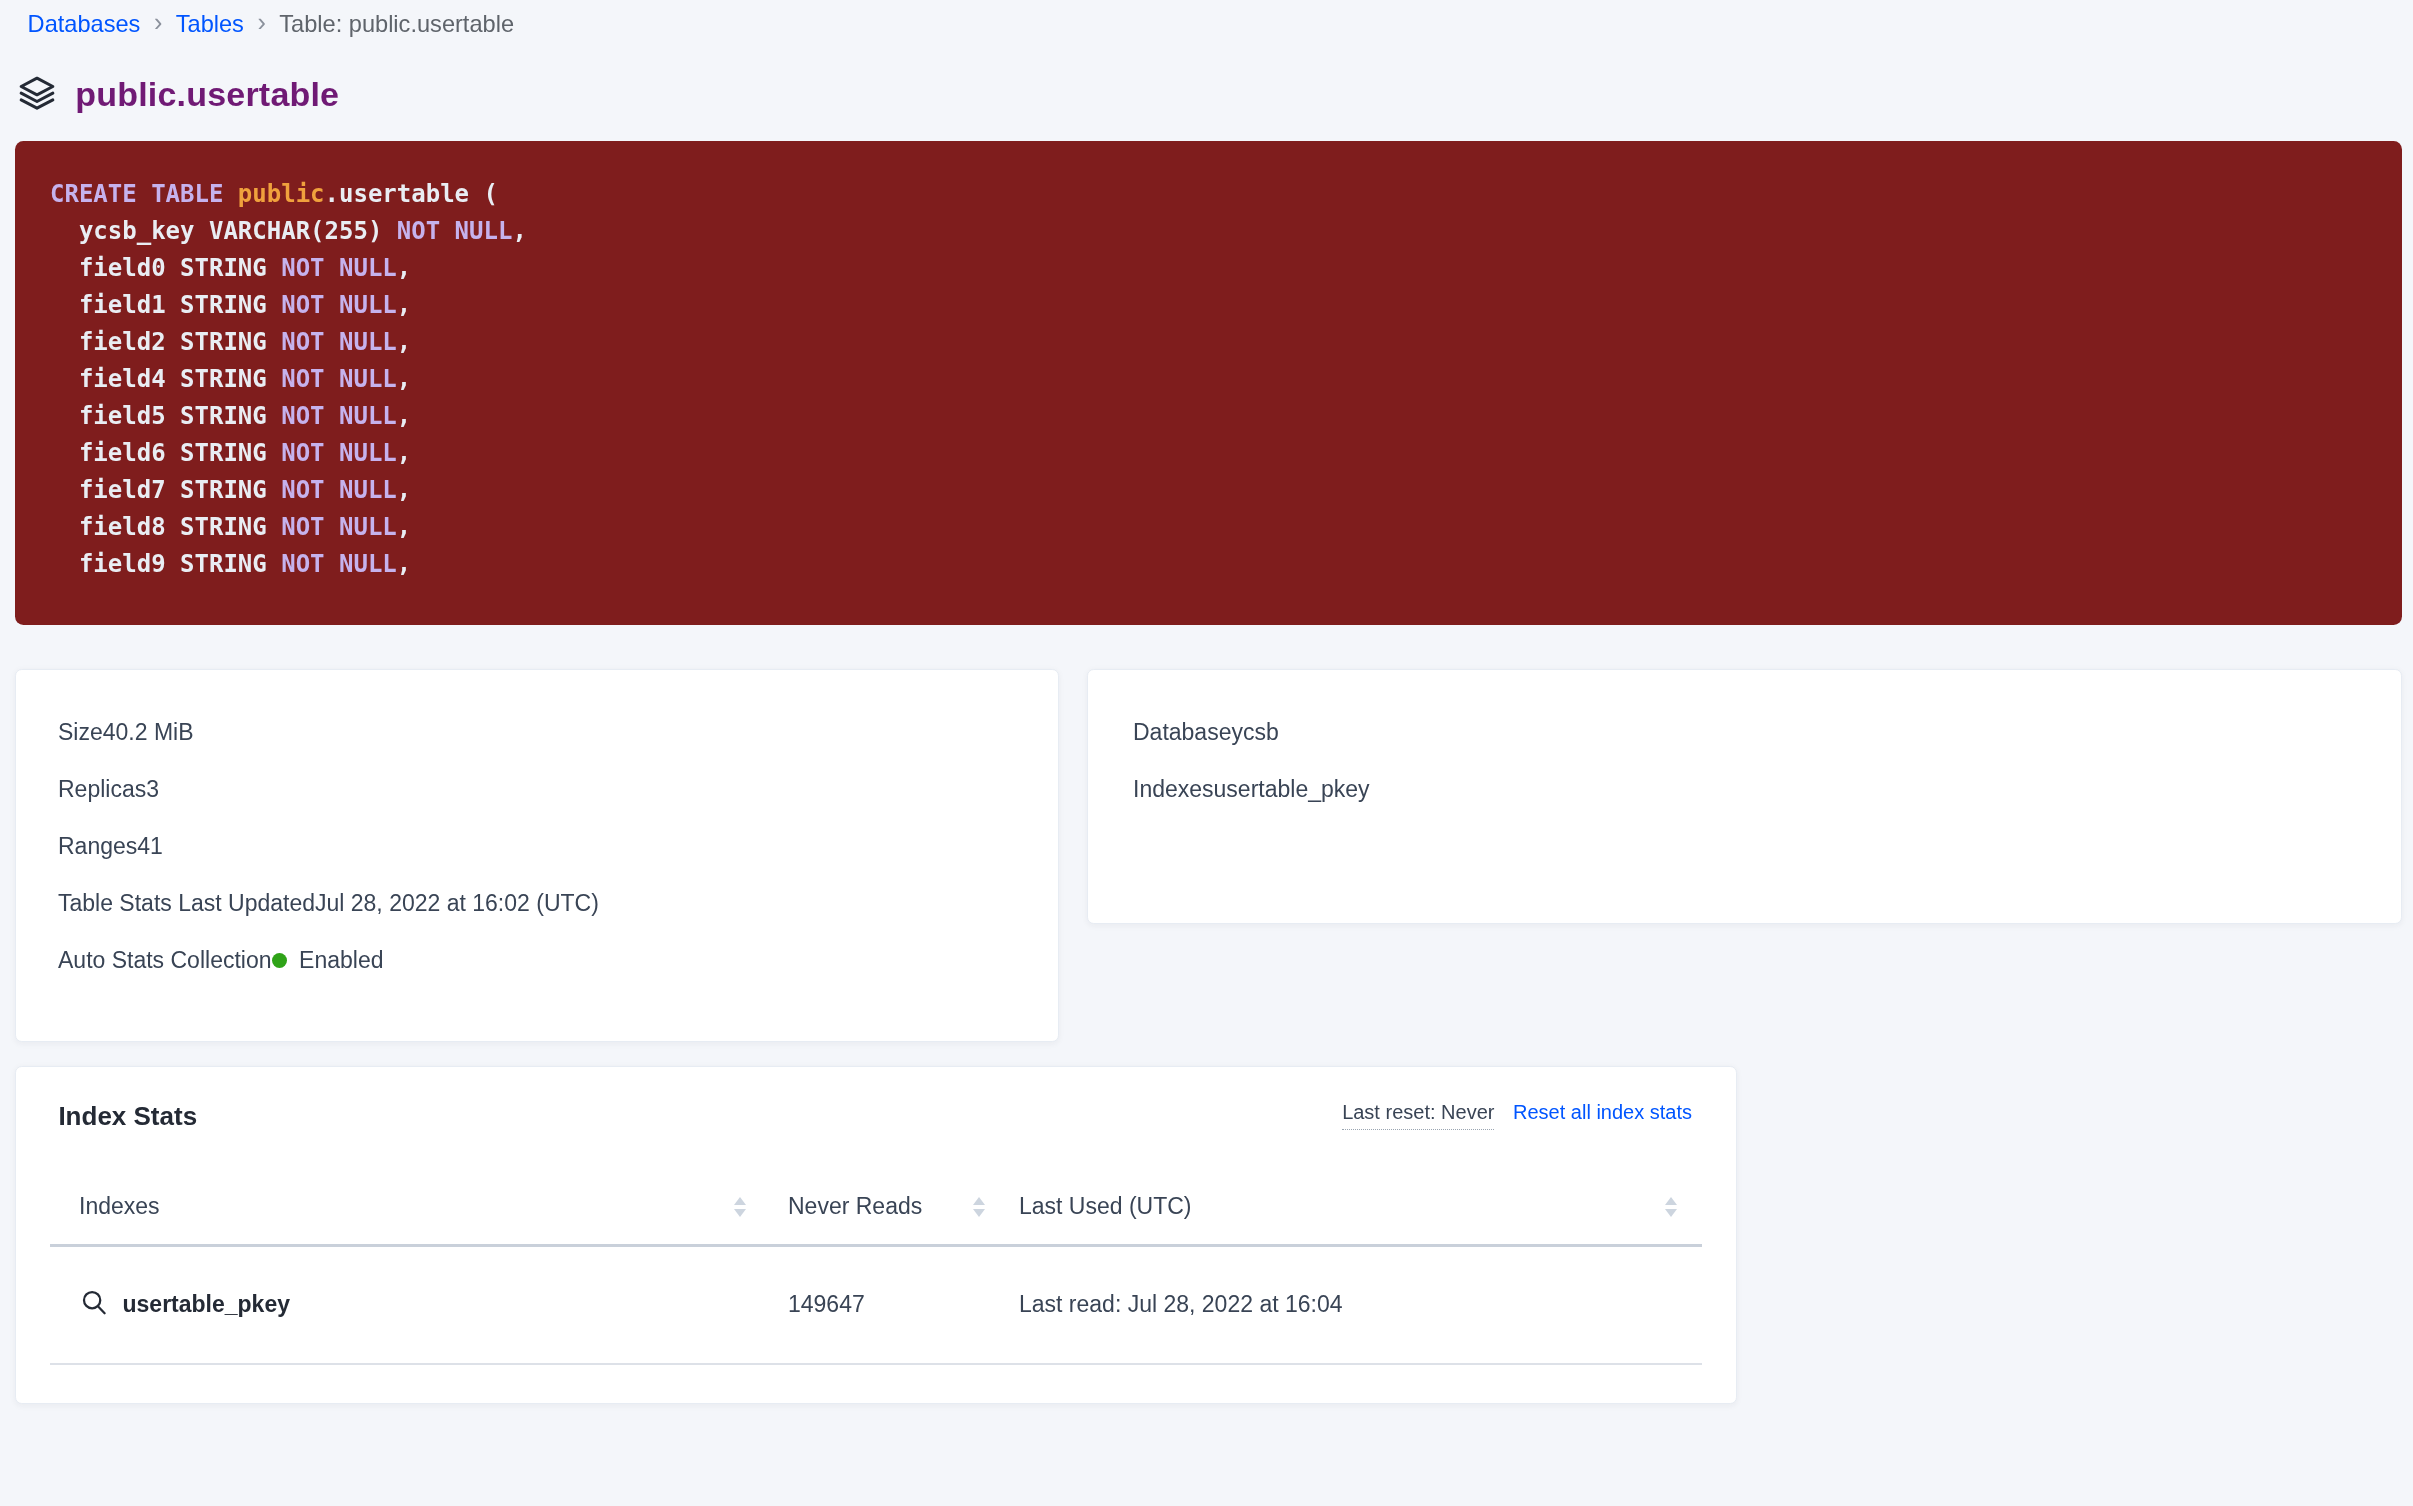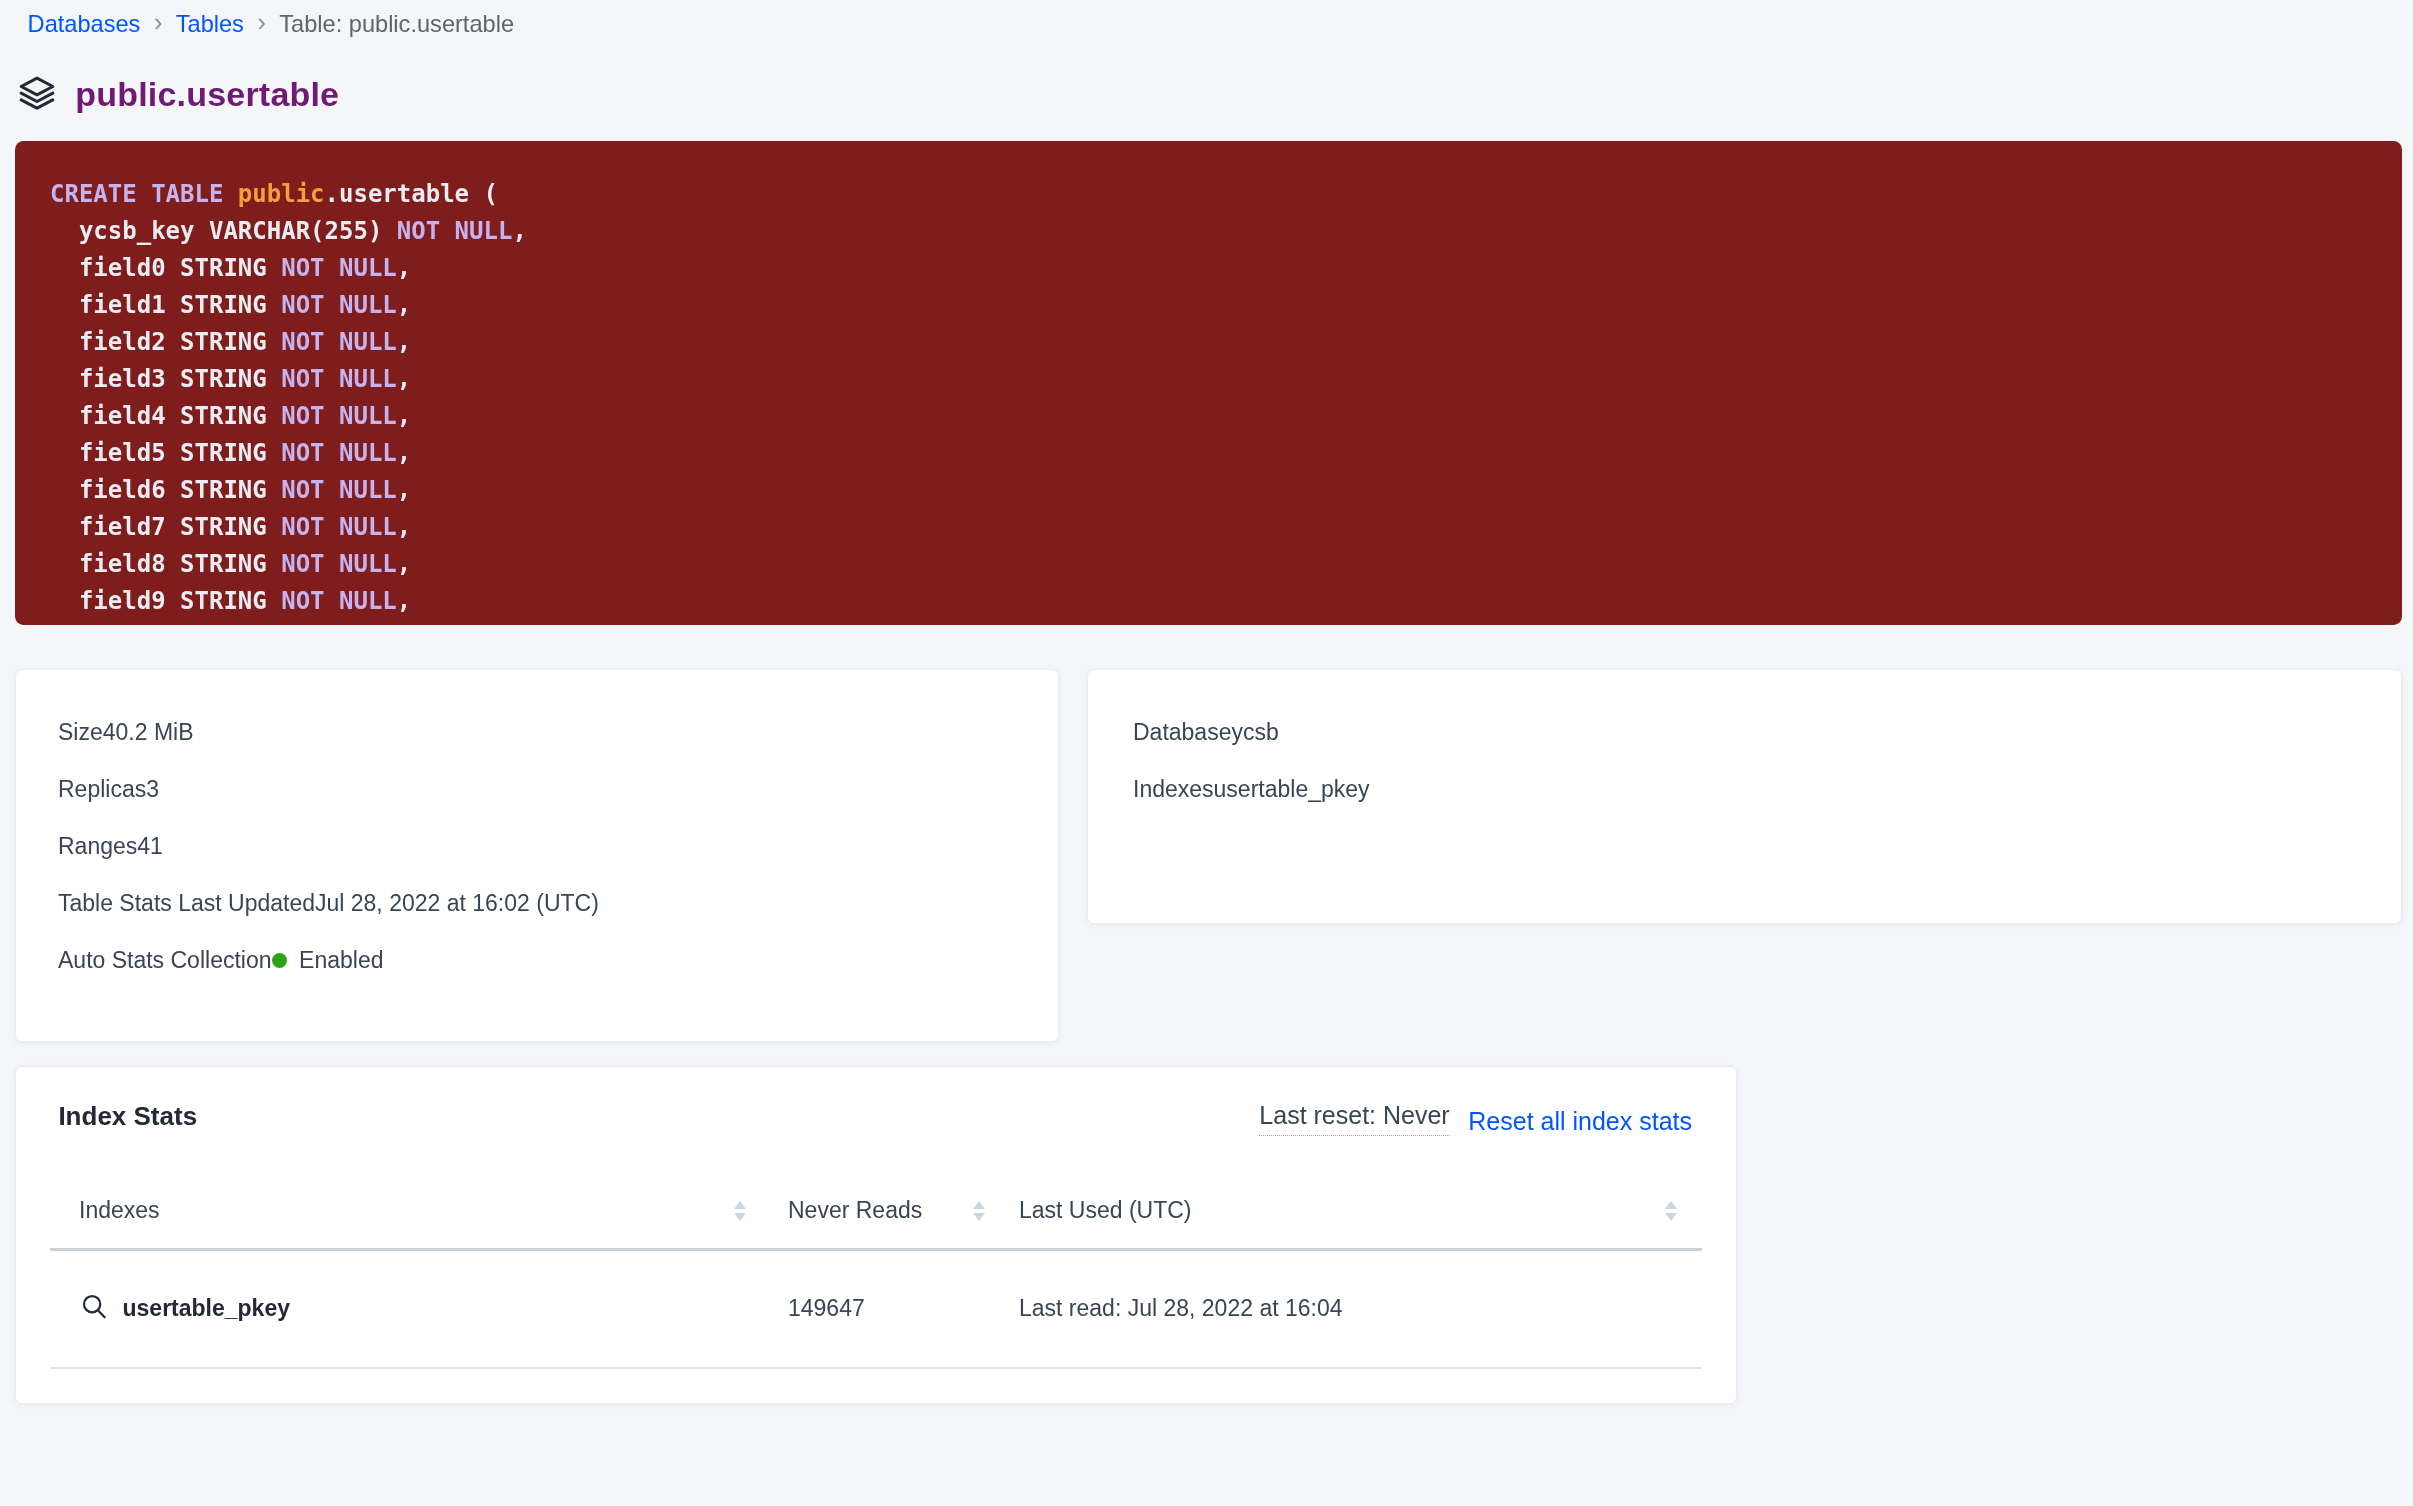--- a/index.html
+++ b/index.html
@@ -47,21 +47,21 @@
   .stats-card-right { width:1315px; height:255px; padding:34px 39px 0 45px; }
   .stat-row { height:57px; display:flex; align-items:center; justify-content:flex-start; }
   .stat-label { font-size:23px; color:#394455; }
   .stat-value { font-size:23px; color:#394455; display:flex; align-items:center; gap:12.6px; }
   .status-dot { width:15px; height:15px; border-radius:50%; background:#2fa318; display:inline-block; }
 
   
   .index-card { margin-top:23.6px; width:1722px; height:338px; padding:0 34px; }
   .index-header { display:flex; justify-content:space-between; align-items:flex-start; padding:34px 10px 0 8.4px; }
   .index-title { font-size:26px; font-weight:700; color:#242a35; }
-  .reset-cluster { display:flex; align-items:flex-end; gap:18.6px; font-size:25px; }
+  .reset-cluster { display:flex; align-items:flex-start; gap:18.6px; font-size:20px; }
   .last-reset { color:#394455; border-bottom:1.7px dotted #9aa5b1; padding-bottom:5px; }
   .reset-link { color:#0055ff; cursor:pointer; }
 
   .index-table-header { display:grid; grid-template-columns:738px 231px 1fr; align-items:center;
         margin-top:49px; height:52px; }
   .th { display:flex; align-items:center; justify-content:space-between; font-size:23px; color:#394455; }
   .th.col1 { padding-left:29px; padding-right:42px; }
   .th.col2 { padding-right:34px; }
   .th.col3 { padding-right:25px; }
   .hr-strong { height:2.5px; background:#c9d0da; margin-top:11.8px; }
@@ -99,21 +99,20 @@
     <span class="page-title">public.usertable</span>
   </div>
 
 
   <div class="code-block">
       <div class="code-line"><span class="tok-kw">CREATE TABLE </span><span class="tok-db">public</span><span class="tok-plain">.usertable (</span></div>
       <div class="code-line"><span class="tok-plain">  ycsb_key VARCHAR(255) </span><span class="tok-kw">NOT NULL</span><span class="tok-plain">,</span></div>
       <div class="code-line"><span class="tok-plain">  field0 STRING </span><span class="tok-kw">NOT NULL</span><span class="tok-plain">,</span></div>
       <div class="code-line"><span class="tok-plain">  field1 STRING </span><span class="tok-kw">NOT NULL</span><span class="tok-plain">,</span></div>
       <div class="code-line"><span class="tok-plain">  field2 STRING </span><span class="tok-kw">NOT NULL</span><span class="tok-plain">,</span></div>
-      <div class="code-line"><span class="tok-plain">  field3 STRING </span><span class="tok-kw">NOT NULL</span><span class="tok-plain">,</span></div>
       <div class="code-line"><span class="tok-plain">  field4 STRING </span><span class="tok-kw">NOT NULL</span><span class="tok-plain">,</span></div>
       <div class="code-line"><span class="tok-plain">  field5 STRING </span><span class="tok-kw">NOT NULL</span><span class="tok-plain">,</span></div>
       <div class="code-line"><span class="tok-plain">  field6 STRING </span><span class="tok-kw">NOT NULL</span><span class="tok-plain">,</span></div>
       <div class="code-line"><span class="tok-plain">  field7 STRING </span><span class="tok-kw">NOT NULL</span><span class="tok-plain">,</span></div>
       <div class="code-line"><span class="tok-plain">  field8 STRING </span><span class="tok-kw">NOT NULL</span><span class="tok-plain">,</span></div>
       <div class="code-line"><span class="tok-plain">  field9 STRING </span><span class="tok-kw">NOT NULL</span><span class="tok-plain">,</span></div>
     </div>
 
   <div class="cards-row">
     <div class="card stats-card-left">

